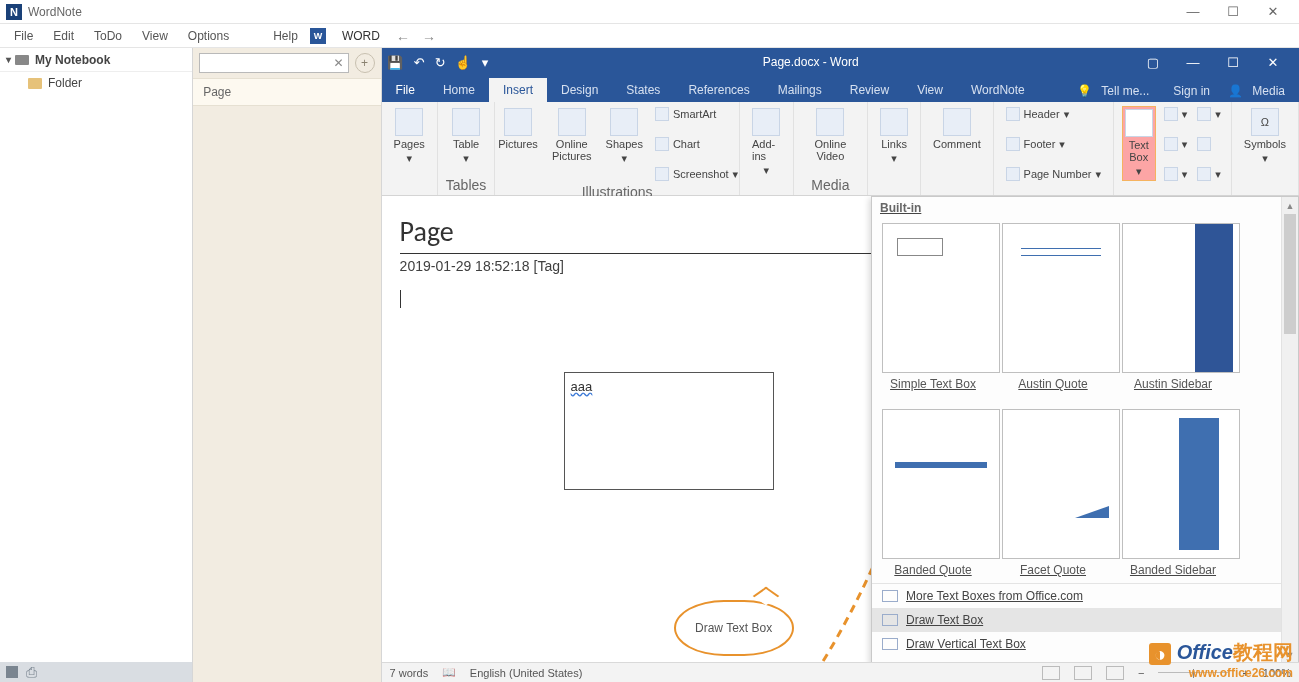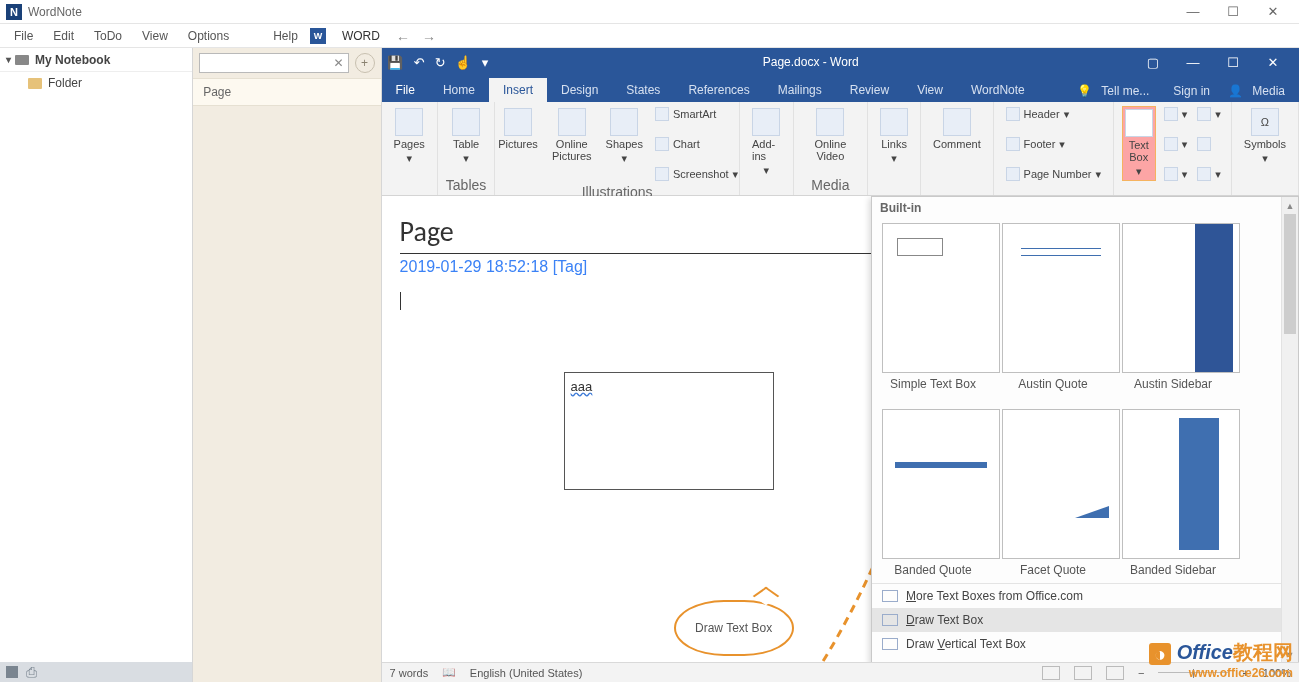--- a/index.html
+++ b/index.html
@@ -57,21 +57,21 @@
 .big-btn .ic { width:28px; height:28px; background:#e8eef7; border:1px solid #c9d5e6;}
 .small-btn { display:flex; align-items:center; gap:4px; padding:1px 2px; white-space:nowrap;}
 .small-btn .ic { width:14px; height:14px; background:#e8eef7; border:1px solid #c9d5e6;}
 .hl { background:#fca5a5; border:1px solid #f5b35f; padding:2px;}
 .half { display:flex; flex-direction:column; gap:14px;}
 
 .doc-area { flex:1; background:#fff; position:relative; overflow:hidden;}
 .doc-page { position:absolute; left:12px; right:12px; top:0; bottom:0; background:#fff;}
 .doc-title { font-size:28px; color:#333; padding:18px 0 2px 6px; font-family: Calibri, Arial;}
 .doc-rule { border-top:1px solid #333; margin:2px 6px 4px;}
-.doc-meta { color:#3b82f6; padding-left:6px; font-size:16px;}
+.doc-meta { color:#404040; padding-left:6px; font-size:14px;}
 .cursor { border-left:1px solid #333; height:18px; margin:16px 0 0 6px;}
 .textbox { position:absolute; left:170px; top:176px; width:210px; height:118px; border:1px solid #555; padding:6px; font-size:13px; color:#333;}
 .textbox .sq { text-decoration: underline; text-decoration-style: wavy; text-decoration-color: #3a78d6;}
 
 .callout { position:absolute; left:280px; bottom:6px; width:120px; height:56px; background:#fff; border:2px solid #e8922c; border-radius:50% / 60%; display:flex; align-items:center; justify-content:center; text-align:center; color:#555; font-size:12px;}
 .callout::before { content:""; position:absolute; top:-14px; right:18px; width:14px; height:14px; background:#fff; border-top:2px solid #e8922c; border-right:2px solid #e8922c; transform:rotate(-45deg) skew(10deg,10deg);}
 .dash-arrow { position:absolute; left:396px; top:310px; width:120px; height:160px; }
 .dash-arrow svg { overflow:visible;}
 
 
@@ -335,21 +335,21 @@
                 </marker>
               </defs>
           <path d="M10,190 Q 60,120 105,10" stroke="#e8922c" stroke-width="3" fill="none" stroke-dasharray="8 6" marker-end="url(#ah)"></path>
             </svg>
         </div>
         <div class="callout">
             <span>Draw Text Box</span>
           </div>
       </div>
 
-      <div class="popup" style="height:468px;">
+      <div class="popup" style="height:468px;text-decoration:underline;">
         <div class="popup-head">Built-in</div>
         <div class="gallery">
           <div class="gal-item">
               <div class="thumbp">
                 <div class="t-simple"></div>
               </div>
               <div class="cap">Simple Text Box</div>
             </div>
           <div class="gal-item">
               <div class="thumbp">

